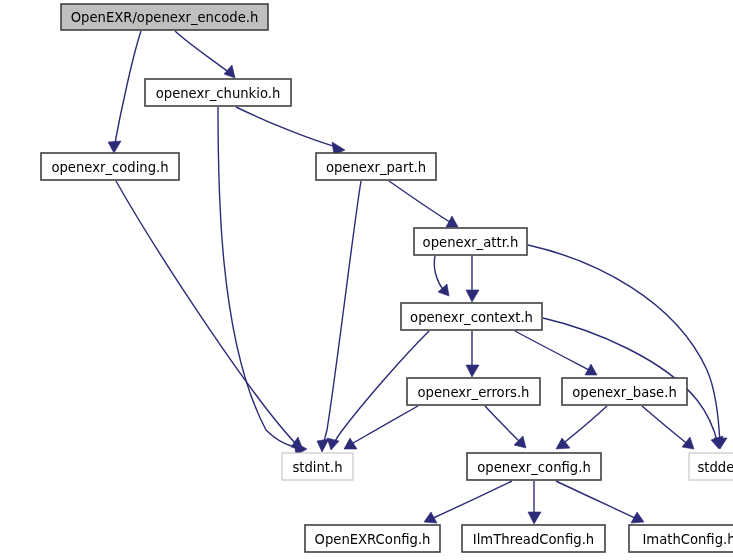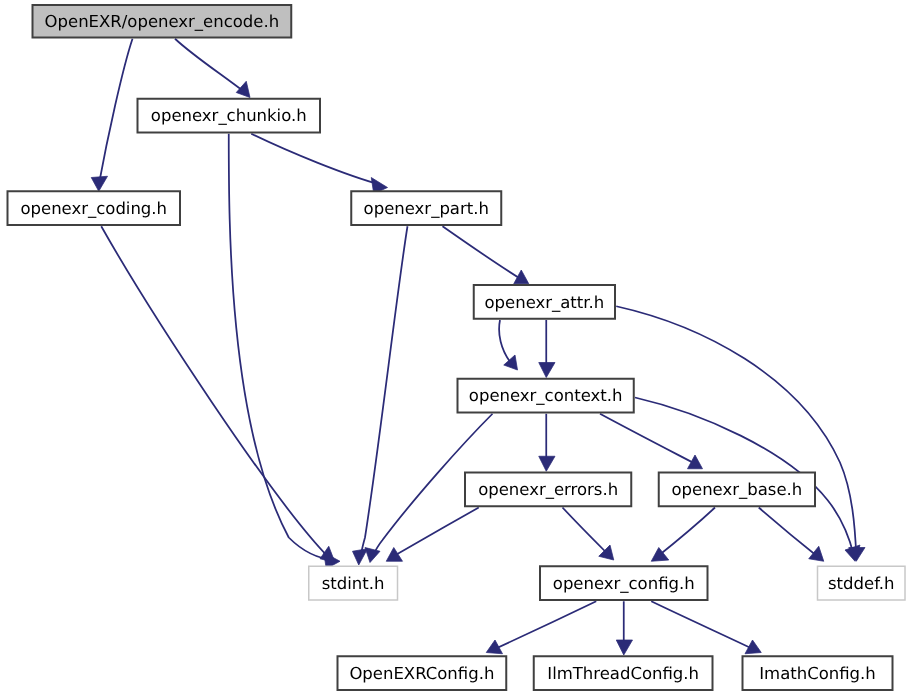--- a/index.html
+++ b/index.html
@@ -10,20 +10,21 @@
   body {
     width: 733px;
     height: 560px;
     font-family: "DejaVu Sans", "Liberation Sans", sans-serif;
     overflow: hidden;
   }
   #graph-root {
     position: relative;
     width: 662px;
     height: 560px;
+    padding-left: 35px;
   }
   svg#dep-graph {
     display: block;
     width: 733px;
     height: 560px;
   }
   .node-box {
     stroke-width: 1;
   }
   .node-box.root {

